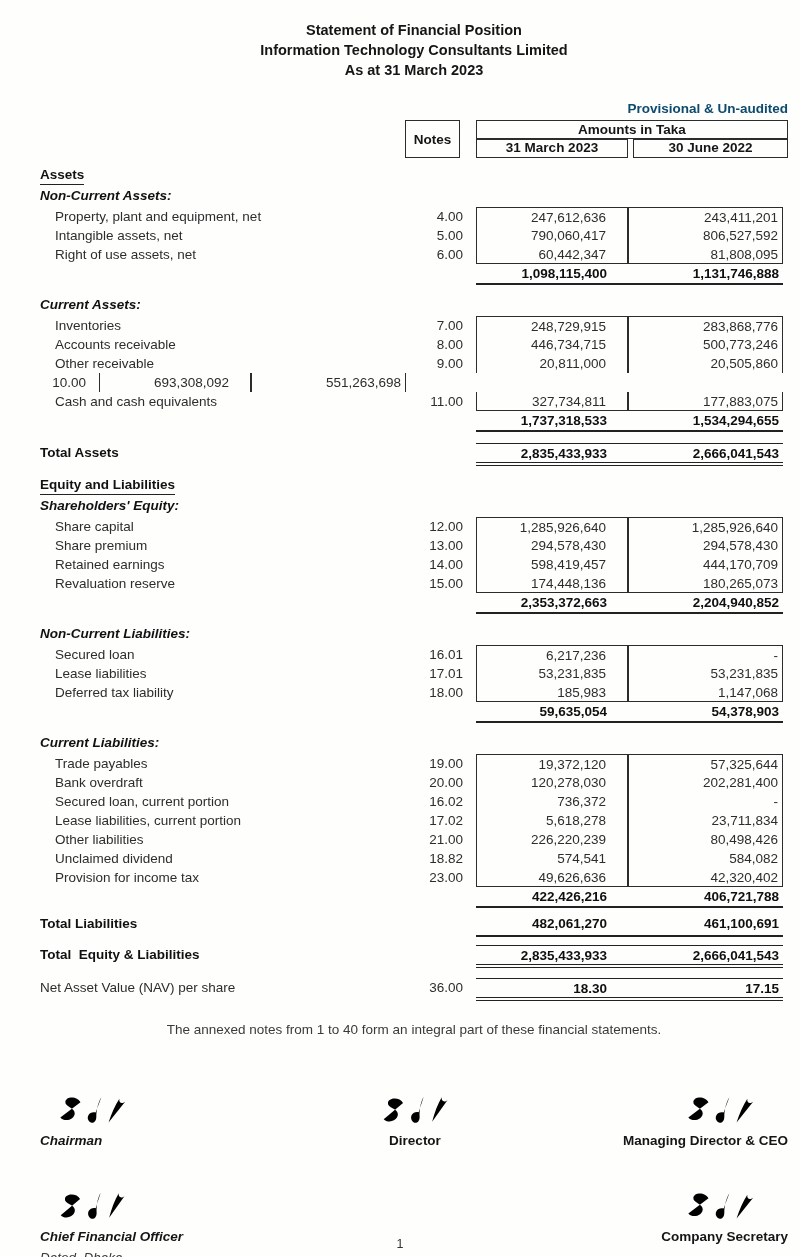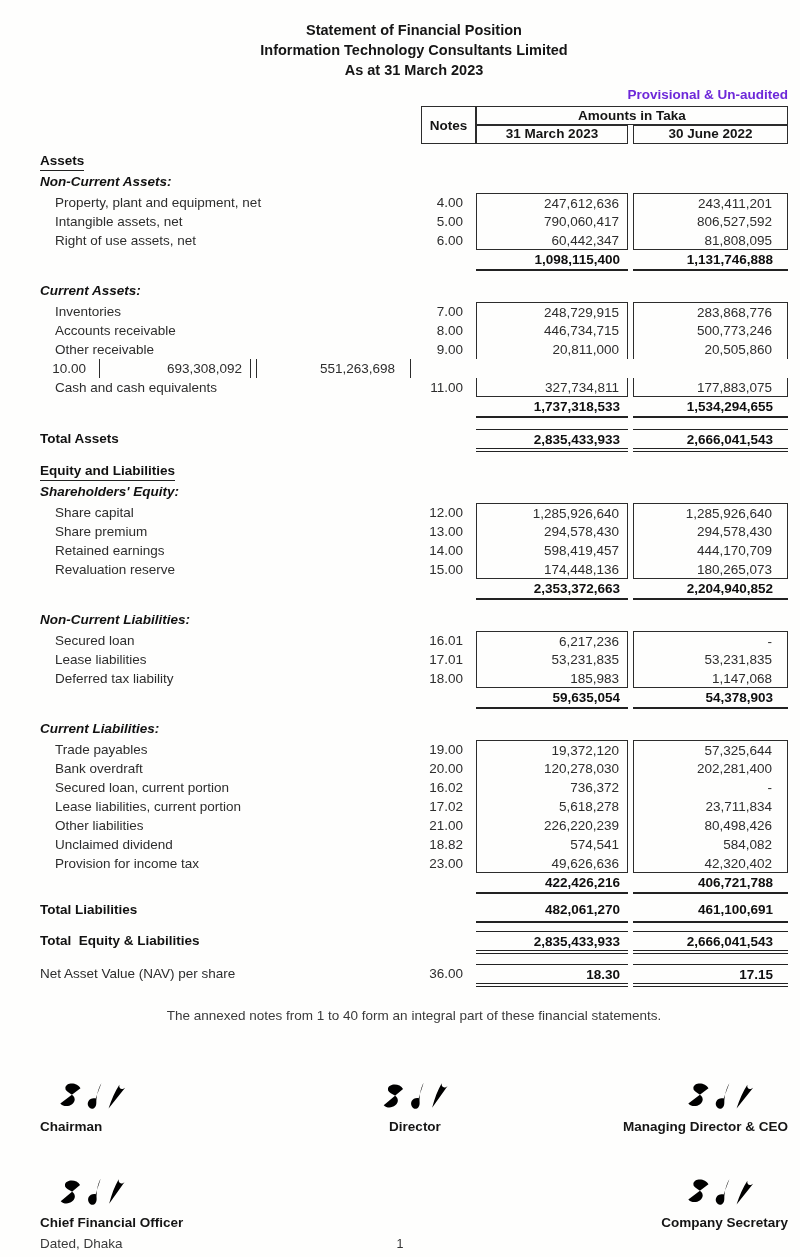--- a/index.html
+++ b/index.html
@@ -8,47 +8,47 @@
   .page {
     position: relative;
     width: 800px; height: 1257px;
     background: #fefefd;
     overflow: hidden;
     padding: 16px 12px 0 40px;
   }
   
   .doc-header { text-align: center; padding-top: 4px; }
   .doc-header div { font-weight: bold; color: #151515; font-size: 14.5px; line-height: 20px; }
-  .audit-row { text-align: right; font-weight: bold; color: #6d28d9; font-size: 13.5px; margin-top: 7px; line-height: 16px; }
+  .audit-row { text-align: right; font-weight: bold; color: #0c4a6e; font-size: 13.5px; margin-top: 21px; line-height: 16px; }
   
   .col-header { display: flex; justify-content: flex-end; margin-top: 3px; height: 38px; }
   .notes-box {
     width: 55px; border: 1.5px solid #2c2c2c; font-weight: bold; color: #151515;
     font-size: 13.5px; display: flex; align-items: center; justify-content: center;
   }
-  .amounts-wrap { width: 312px; margin-left: 0; }
+  .amounts-wrap { width: 312px; margin-left: 16px; }
   .amounts-box {
     height: 19px; border: 1.5px solid #2c2c2c; font-weight: bold; color: #151515;
     font-size: 13.5px; text-align: center; line-height: 17px;
   }
   .period-row { display: flex; height: 19px; }
   .period-box {
     border: 1.5px solid #2c2c2c; border-top-width: 1px; font-weight: bold; color: #151515;
     font-size: 13.5px; text-align: center; line-height: 16px;
   }
   .period-box.p1 { width: 152px; }
   .period-box.p2 { width: 155px; margin-left: 5px; }
   
   .statement { margin-top: 8px; }
   .t-row { display: flex; align-items: stretch; height: 19px; line-height: 19px; font-size: 13.5px; }
   .c-label { width: 377px; color: #2d2d2d; }
   .c-label.ind { padding-left: 15px; }
   .c-note { width: 55px; text-align: right; padding-right: 9px; color: #2d2d2d; }
-  .c-v1 { width: 152px; margin-left: 4px; text-align: right; padding-right: 8px; }
-  .c-v2 { width: 155px; margin-left: 5px; text-align: right; padding-right: 15px; }
+  .c-v1 { width: 152px; margin-left: 4px; text-align: right; padding-right: 21px; }
+  .c-v2 { width: 155px; text-align: right; padding-right: 4px; }
   .boxed { border-left: 1.5px solid #2c2c2c; border-right: 1.5px solid #2c2c2c; }
   .box-top { border-top: 1.5px solid #2c2c2c; }
   .box-bot { border-bottom: 1.5px solid #2c2c2c; }
   .row-heading { height: 18px; line-height: 17px; margin: 2px 0 3px; }
   .row-heading .hd {
     font-weight: bold; color: #111; border-bottom: 1.4px solid #222; padding-bottom: 1px;
   }
   .row-subhead { height: 18px; line-height: 17px; margin-bottom: 2px; }
   .row-subhead .c-label { font-weight: bold; font-style: italic; color: #111; }
   .row-subtotal { height: 21px; line-height: 19px; margin-bottom: 11px; }
@@ -63,21 +63,21 @@
   .row-total.nav { margin-top: 3px; }
   .row-total.nav .c-label { font-weight: normal; color: #2d2d2d; }
   .row-total.nav .val { border-top: 1.2px solid #222; border-bottom: 4px double #222; }
   
   .annex-note { text-align: center; font-size: 13.5px; color: #3a3a3a; margin-top: 21px; }
   .sig-row { display: flex; margin-top: 56px; }
   .sig-row.row2 { margin-top: 40px; }
   .sig-block { display: flex; flex-direction: column; }
   .sig-block .sig-label { font-weight: bold; color: #151515; font-size: 13.5px; line-height: 17px; }
   .sig-block .sub-line { font-size: 13.5px; color: #3a3a3a; line-height: 21px; }
-  .sb-1 { width: 290px; align-items: flex-start; }
+  .sb-1 { width: 290px; align-items: flex-start; font-style: italic; }
   .sb-1 .signature { margin-left: 12px; }
   .sb-2 { width: 170px; align-items: center; }
   .sb-3 { flex: 1; align-items: flex-end; text-align: right; }
   .sb-3 .signature { margin-right: 28px; }
   .signature { height: 36px; width: 80px; margin-bottom: 3px; }
   .sig2 { transform: rotate(-3deg); }
   .dated { margin-top: 2px; }
   .page-num { position: absolute; bottom: 6px; left: 0; right: 0; text-align: center; font-size: 12.5px; color: #333; }
 </style>
 </head>

